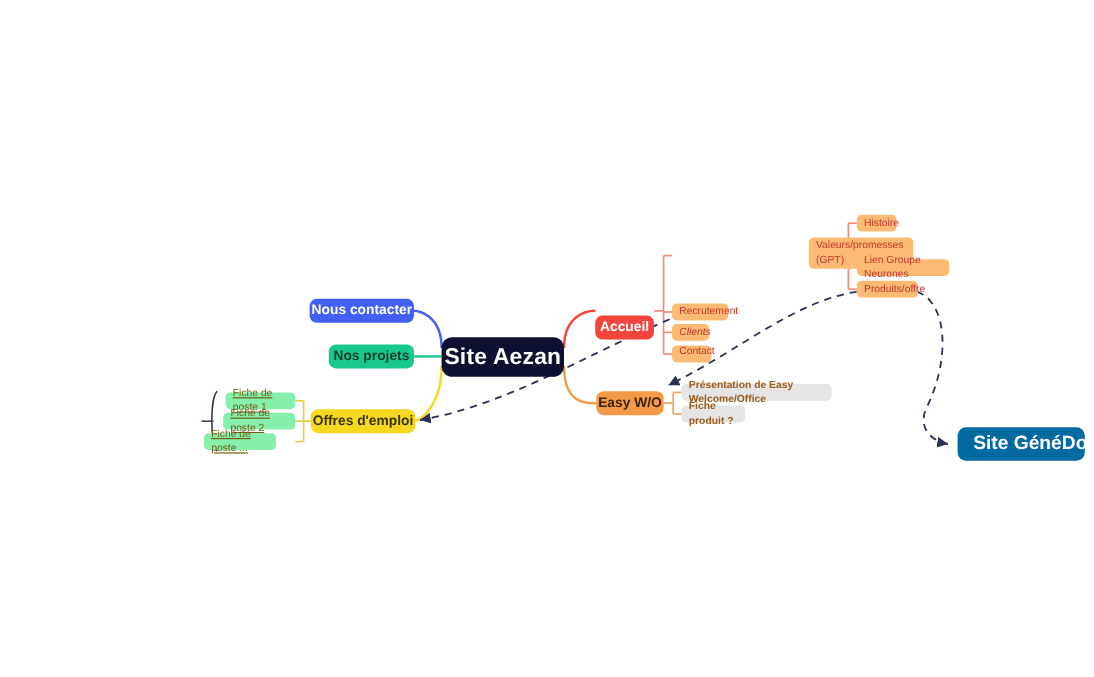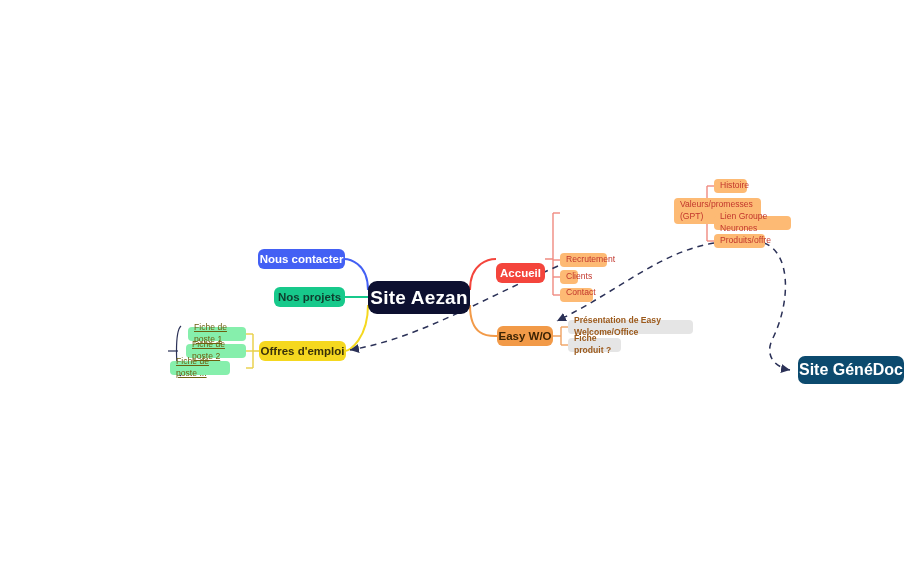--- a/index.html
+++ b/index.html
@@ -84,27 +84,27 @@
     color: #1d2240;
     font-size: 8.3px;
     line-height: 1.5;
     padding: 6px 8px;
     white-space: pre-line;
     align-items: center;
   }
 
   
   .dark {
-    background: #0c4a6e;
+    background: #0369a1;
     color: #ffffff;
     border-radius: 7px;
     font-size: 16px;
     font-weight: bold;
-    padding: 0 1px;
-    justify-content: flex-end;
+    padding: 0 13px;
+    justify-content: flex-start;
   }
 </style>
 </head>
 <body>
 
 <div id="canvas">
 
   <svg id="edges" viewBox="0 0 912 564" xmlns="http://www.w3.org/2000/svg">
     <defs>
       <marker id="arrow-dark" markerWidth="7" markerHeight="7" refX="6" refY="3" orient="auto" markerUnits="strokeWidth">
@@ -173,21 +173,21 @@
     <span>Accueil</span>
   </div>
 
   <div class="node lvl1 orange" style="left:497px; top:326px; width:56px; height:20px;">
     <span>Easy W/O</span>
   </div>
 
   <div class="node chip pink" style="left:560px; top:253px; width:47px; height:14px;">
     <span>Recrutement</span>
   </div>
-  <div class="node chip pink" style="left:560px; top:270px; width:18px; height:14px;">
+  <div class="node chip pink" style="left:560px; top:270px; width:31px; height:14px;font-style:italic;">
     <span>Clients</span>
   </div>
   <div class="node chip pink" style="left:560px; top:288px; width:33px; height:14px;align-items:flex-end;">
     <span>Contact</span>
   </div>
 
   <div class="node chip pink" style="left:714px; top:179px; width:33px; height:14px;">
     <span>Histoire</span>
   </div>
   <div class="node chip pink" style="left:674px; top:198px; width:87px; height:26px;justify-content:flex-end;">

